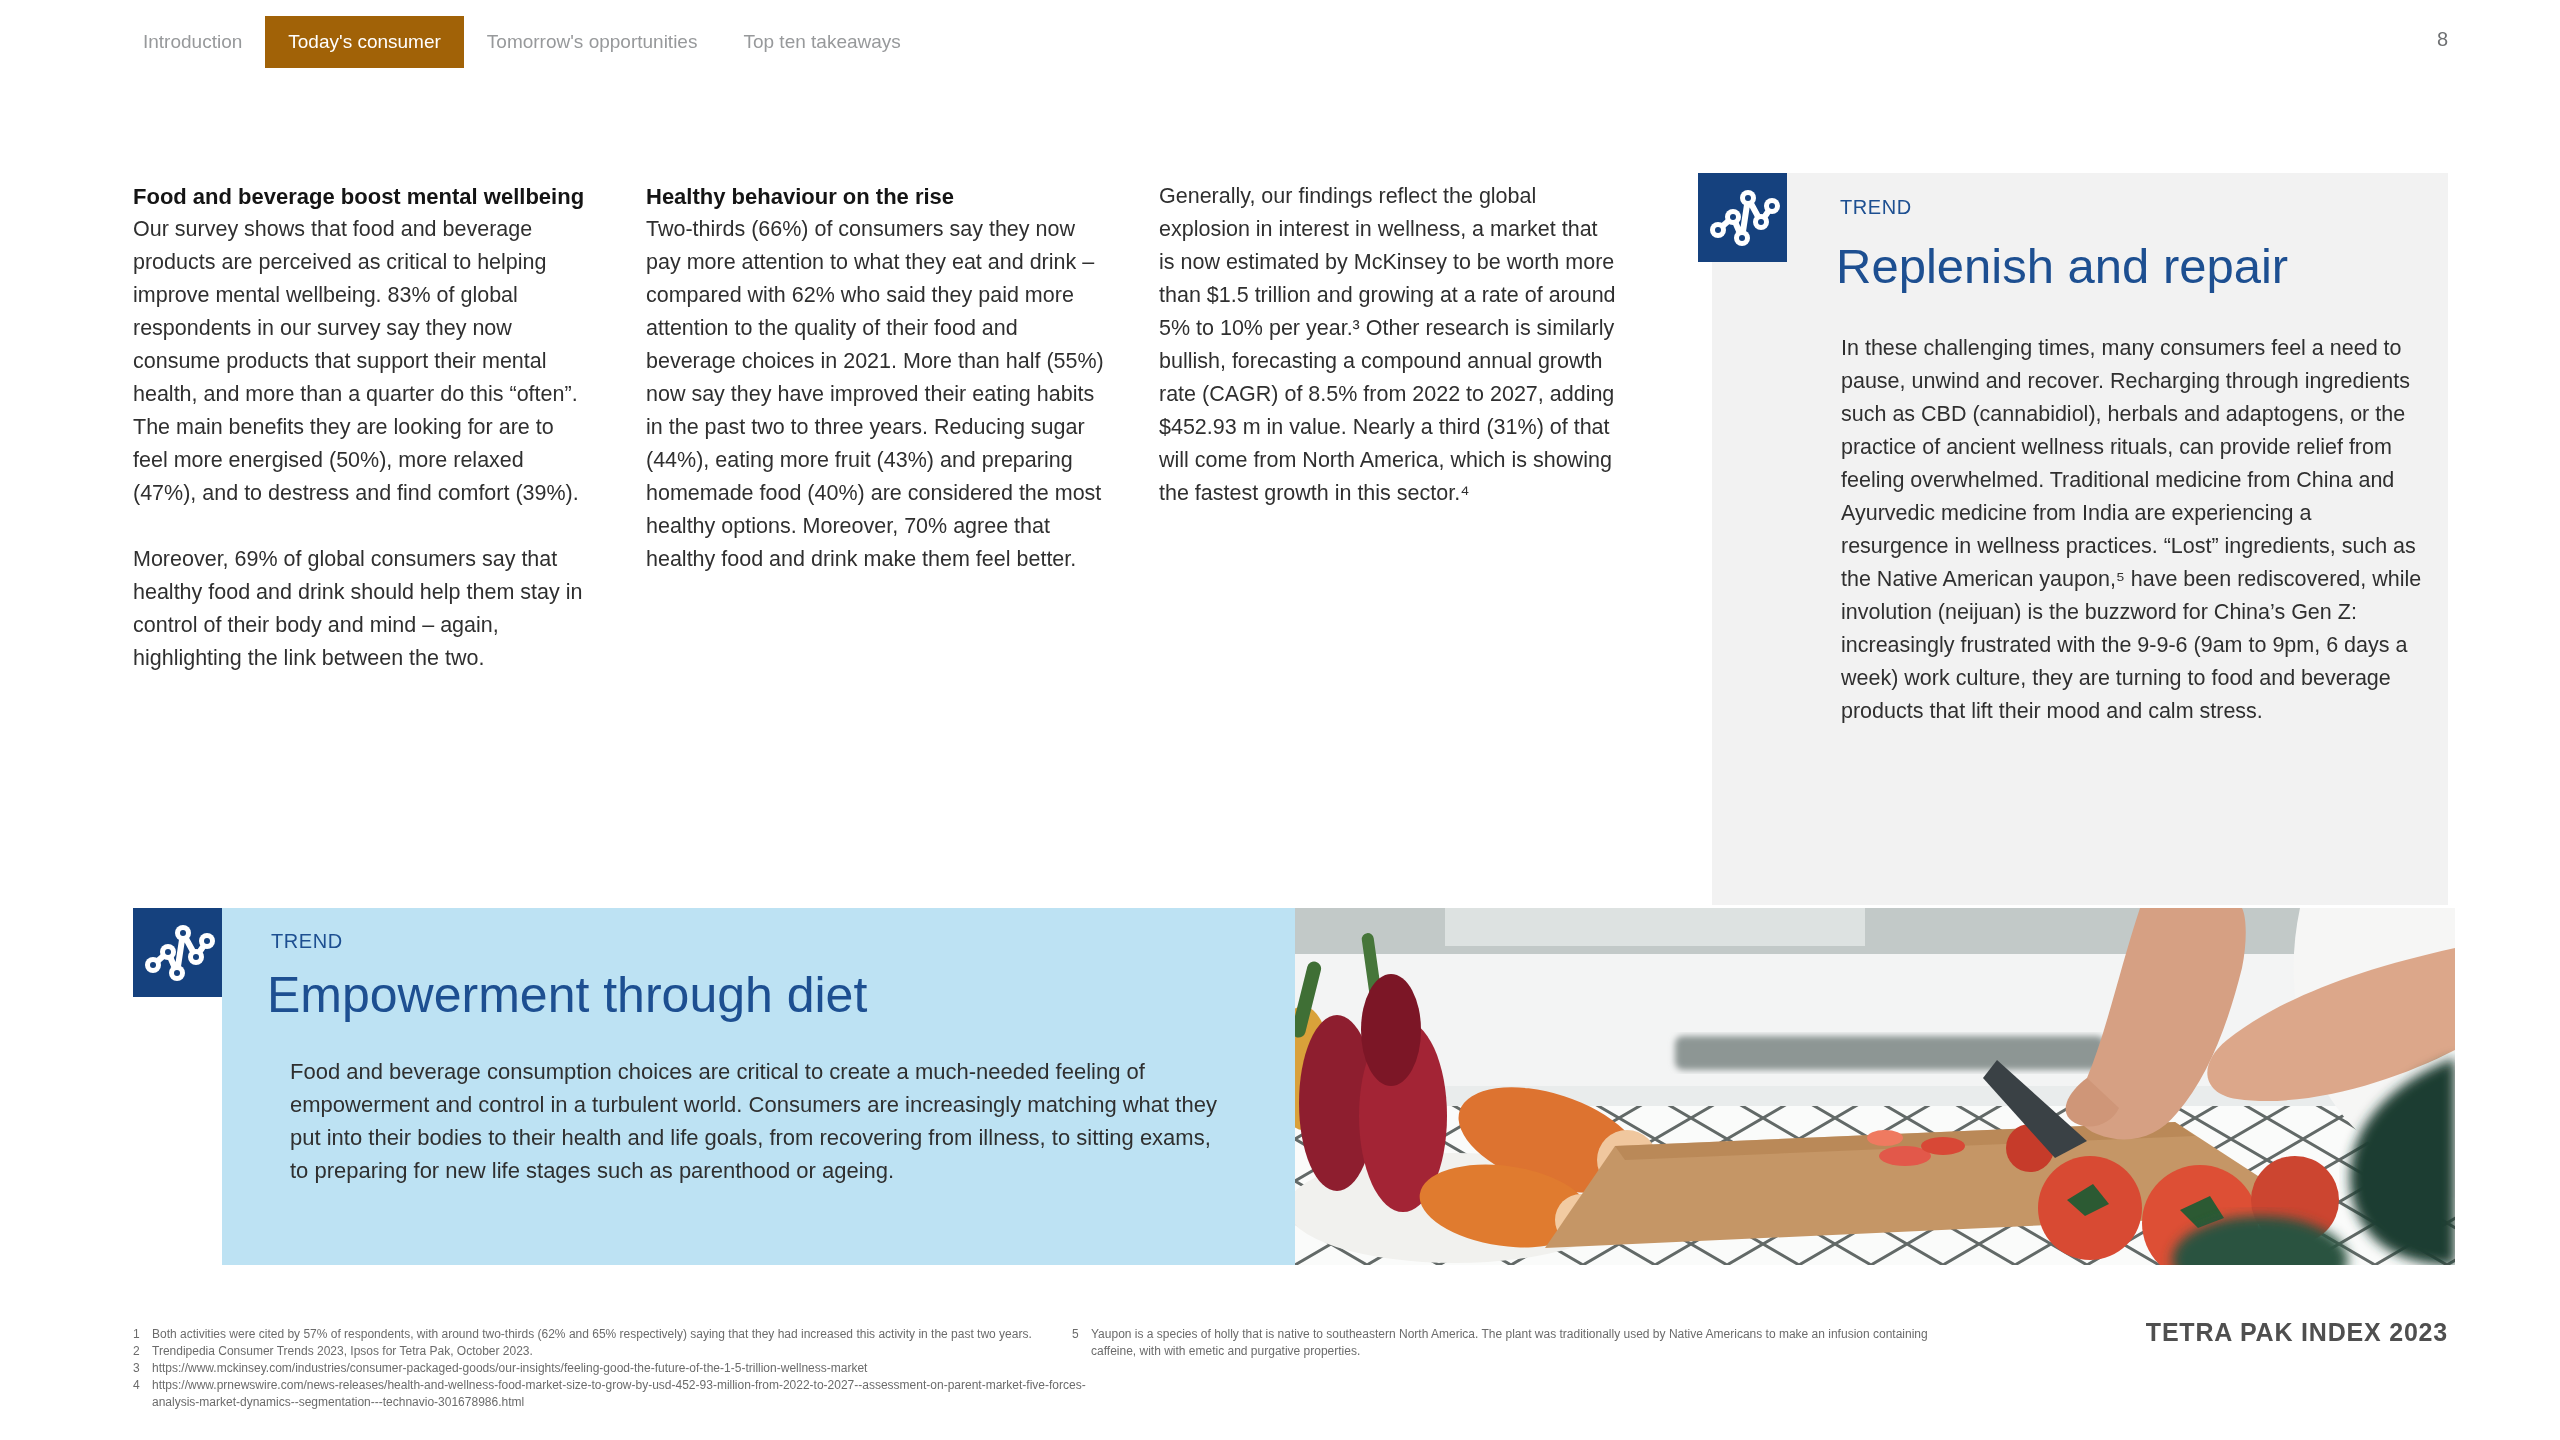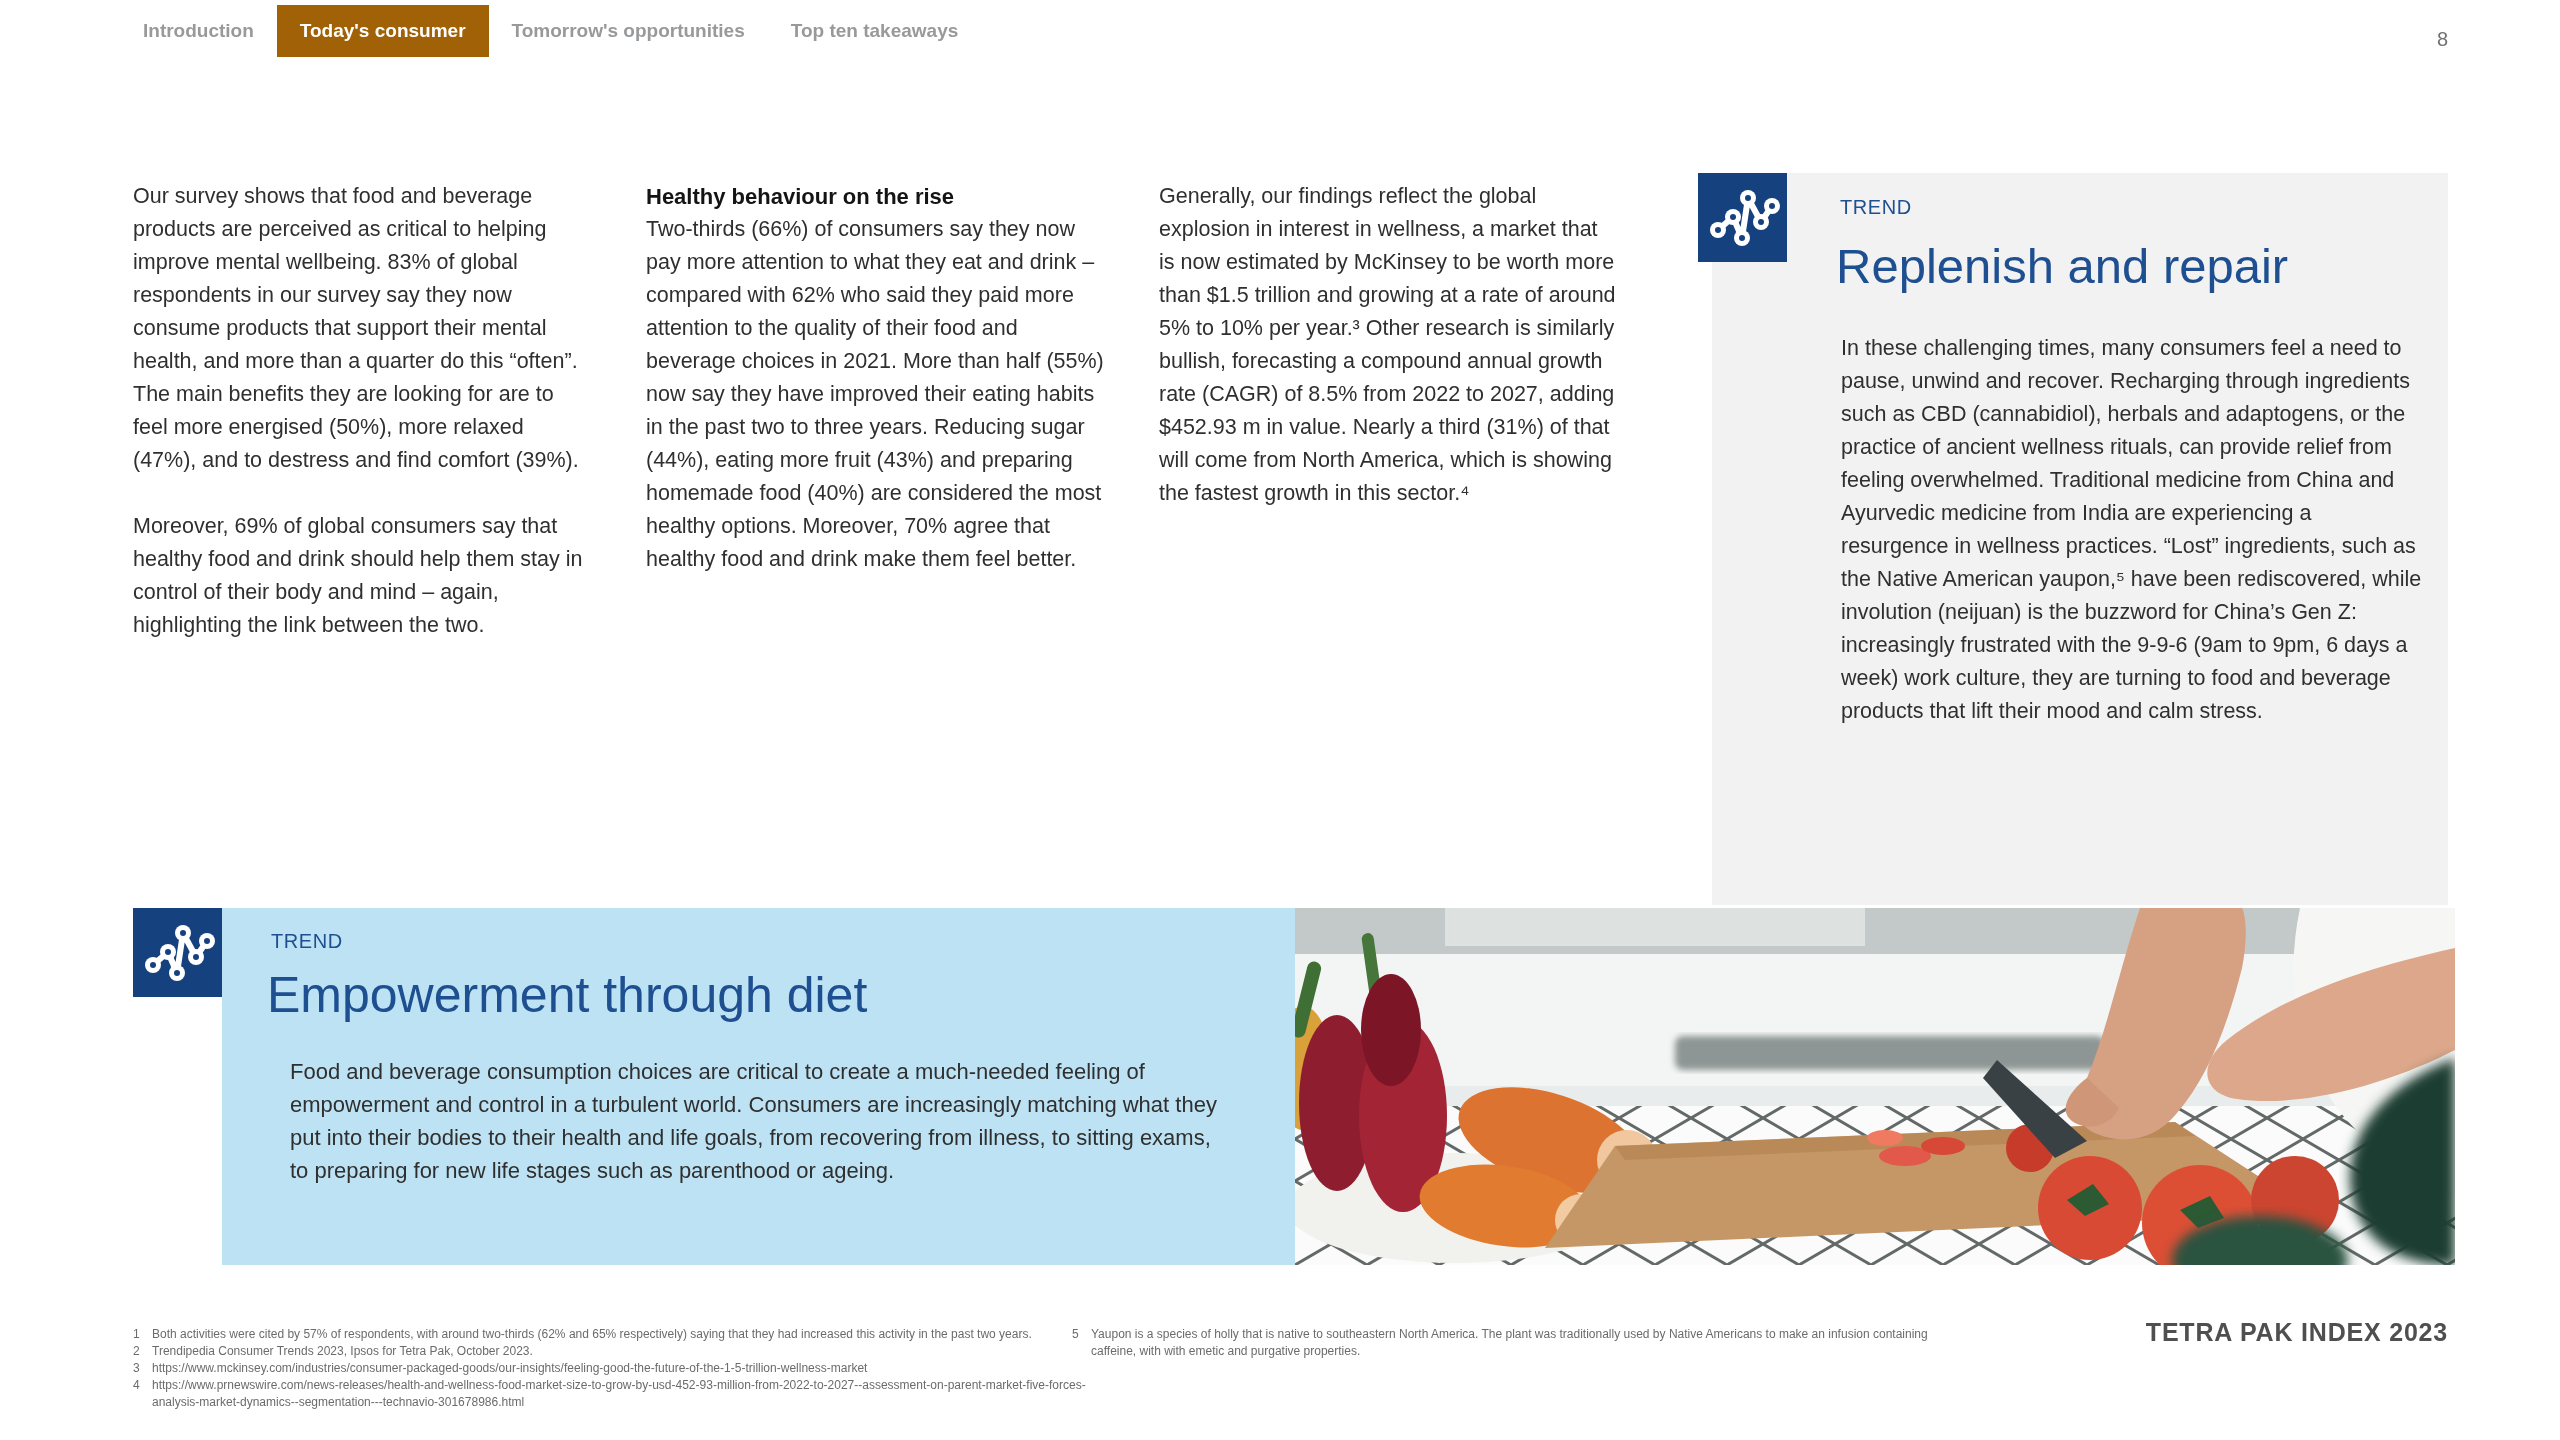--- a/index.html
+++ b/index.html
@@ -2,21 +2,21 @@
 <html><head>
 <meta charset="utf-8">
 <style>
   html,body { margin:0; padding:0; background:#ffffff; }
   .page {
     position:relative; width:2560px; height:1440px; background:#ffffff;
     font-family:"Liberation Sans", sans-serif; overflow:hidden;
   }
 
   
-  .nav { position:absolute; top:5px; left:120px; display:flex;font-weight:bold; }
+  .nav { position:absolute; top:16px; left:120px; display:flex; }
   .tab {
     height:52px; display:flex; align-items:center; padding:0 23px;
     font-size:19px; color:#97999b; cursor:pointer; white-space:nowrap;
   }
   .tab.active { background:#a16207; color:#ffffff; }
   .pagenum { position:absolute; top:28px; right:112px; font-size:20px; color:#6f7173; }
 
   
   .cols { position:absolute; left:133px; top:180px; display:flex; gap:53px; }
   .col { width:460px; font-size:21.5px; line-height:33px; color:#2f2f2f; }
@@ -59,20 +59,21 @@
   <div class="nav">
     <div class="tab">Introduction</div>
     <div class="tab active">Today's consumer</div>
     <div class="tab">Tomorrow's opportunities</div>
     <div class="tab">Top ten takeaways</div>
   </div>
   <div class="pagenum">8</div>
 
   <div class="cols">
     <div class="col">
+      <h3>Food and beverage boost mental wellbeing</h3>
       <p>Our survey shows that food and beverage products are perceived as critical to helping improve mental wellbeing. 83% of global respondents in our survey say they now consume products that support their mental health, and more than a quarter do this “often”. The main benefits they are looking for are to feel more energised (50%), more relaxed (47%), and to destress and find comfort (39%).</p>
       <p>Moreover, 69% of global consumers say that healthy food and drink should help them stay in control of their body and mind – again, highlighting the link between the two.</p>
     </div>
     <div class="col">
       <h3>Healthy behaviour on the rise</h3>
       <p>Two-thirds (66%) of consumers say they now pay more attention to what they eat and drink – compared with 62% who said they paid more attention to the quality of their food and beverage choices in 2021. More than half (55%) now say they have improved their eating habits in the past two to three years. Reducing sugar (44%), eating more fruit (43%) and preparing homemade food (40%) are considered the most healthy options. Moreover, 70% agree that healthy food and drink make them feel better.</p>
     </div>
     <div class="col">
       <p>Generally, our findings reflect the global explosion in interest in wellness, a market that is now estimated by McKinsey to be worth more than $1.5 trillion and growing at a rate of around 5% to 10% per year.³ Other research is similarly bullish, forecasting a compound annual growth rate (CAGR) of 8.5% from 2022 to 2027, adding $452.93 m in value. Nearly a third (31%) of that will come from North America, which is showing the fastest growth in this sector.⁴</p>
     </div>

